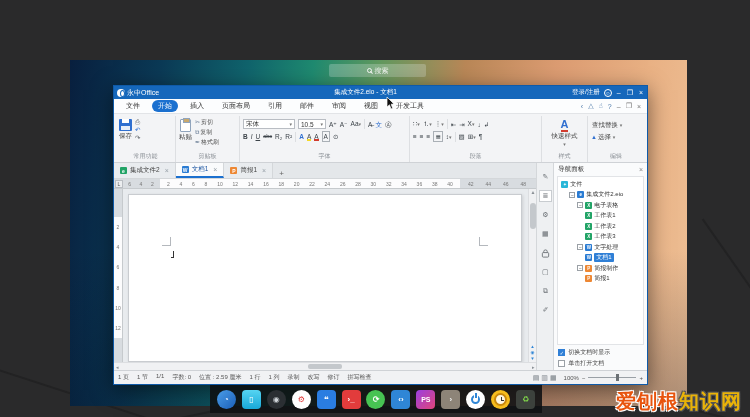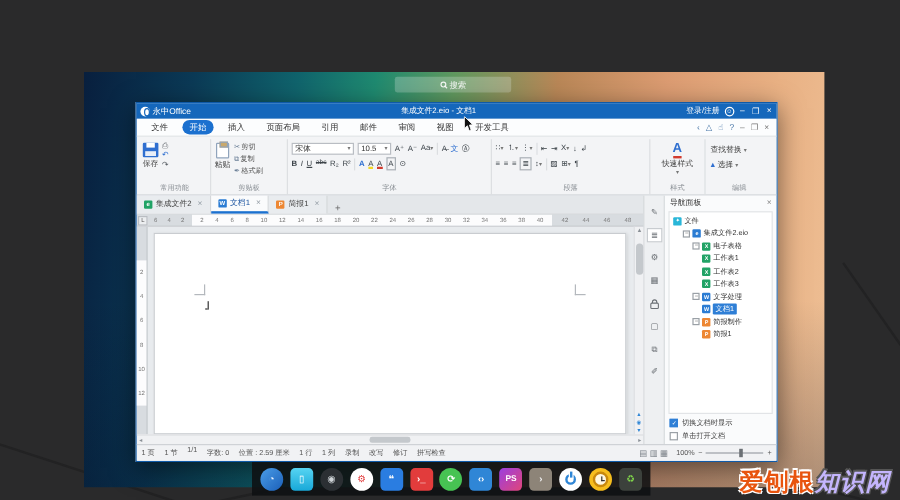--- a/index.html
+++ b/index.html
@@ -175,21 +175,21 @@
   .powerg { width:9px; height:9px; border:2px solid #2f86d6; border-radius:50%; position:relative; }
   .powerg::after { content:''; position:absolute; left:50%; top:-4px; width:2px; height:5px; background:#2f86d6;
     transform:translateX(-50%); box-shadow:0 0 0 1px #fff; }
   .clockg { width:13px; height:13px; background:#fff7e0; border:2px solid #c8880e; border-radius:50%; position:relative; }
   .clockg::before { content:''; position:absolute; left:50%; top:2px; width:1px; height:4px; background:#333; }
   .clockg::after { content:''; position:absolute; left:50%; top:5px; width:3px; height:1px; background:#333; }
 
   
   .watermark { position:absolute; right:8px; top:388px; font-size:20px; font-weight:bold; letter-spacing:1px; white-space:nowrap; }
   .wm1 { color:#e8540e; text-shadow:-1px -1px 0 #fff,1px -1px 0 #fff,-1px 1px 0 #fff,1px 1px 0 #fff; }
-  .wm2 { color:#c4b5fd; text-shadow:-1px -1px 0 #555,1px -1px 0 #555,-1px 1px 0 #555,1px 1px 0 #555;font-style:italic; }
+  .wm2 { color:#eab308; text-shadow:-1px -1px 0 #555,1px -1px 0 #555,-1px 1px 0 #555,1px 1px 0 #555; }
   .cursor { position:absolute; left:386px; top:97px; z-index:50; }
 </style>
 </head>
 <body>
 
 <div class="bg-line l1"></div>
 <div class="bg-line l2"></div>
 <div class="bg-line l3"></div>
 <div class="bg-line l4"></div>
 

